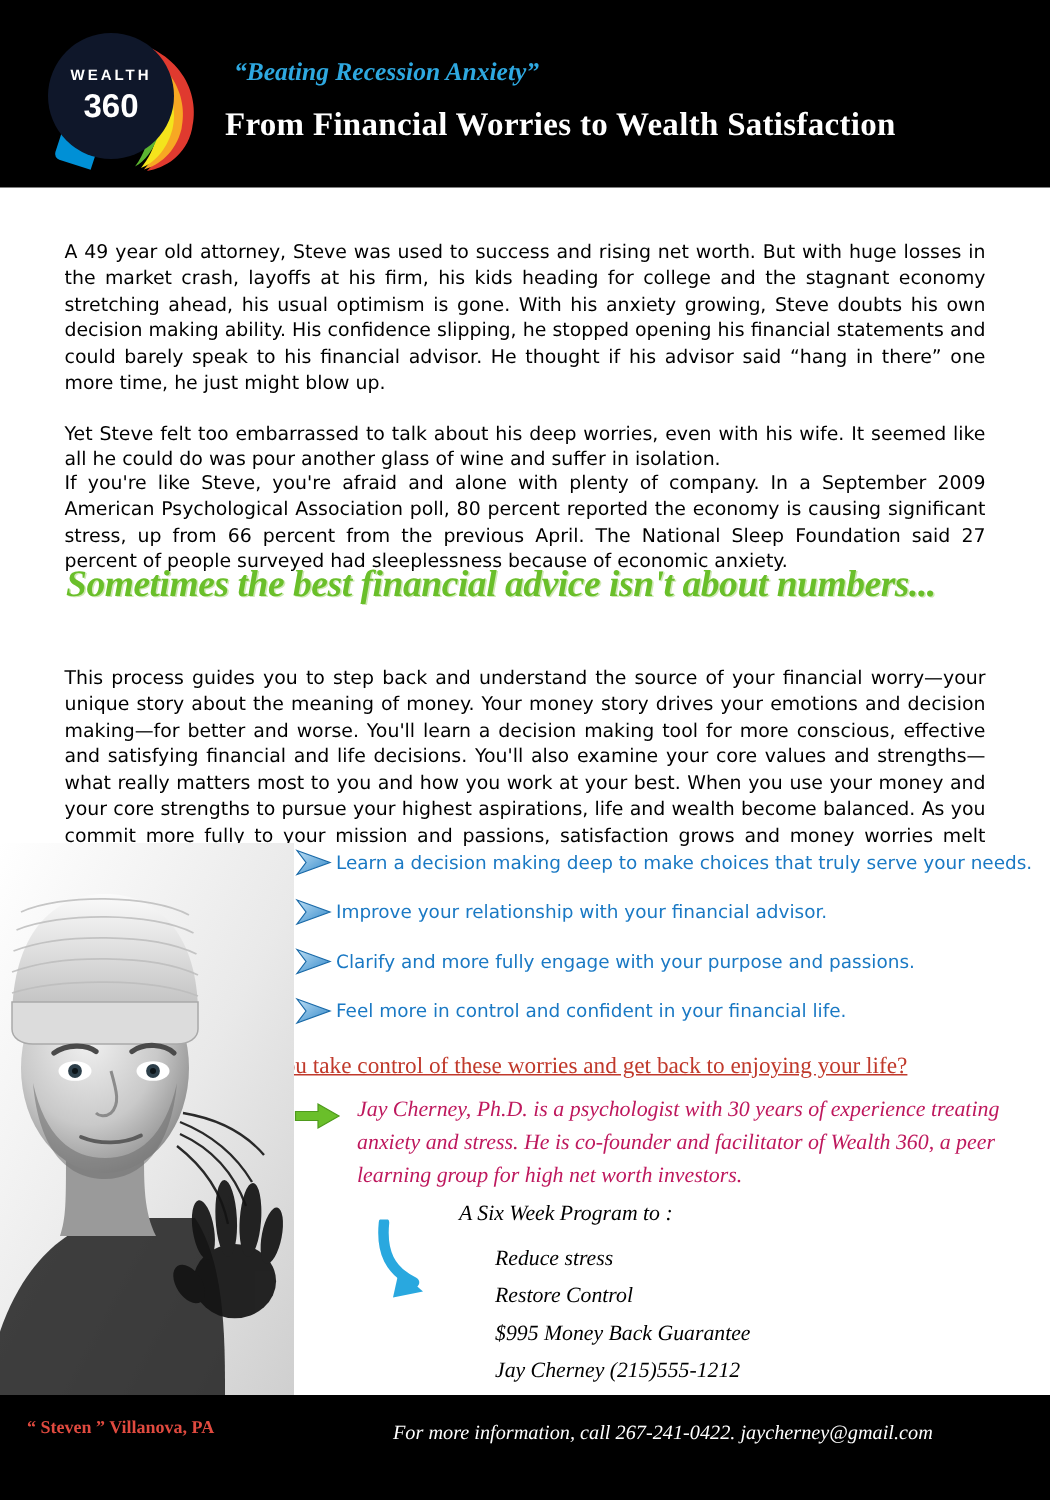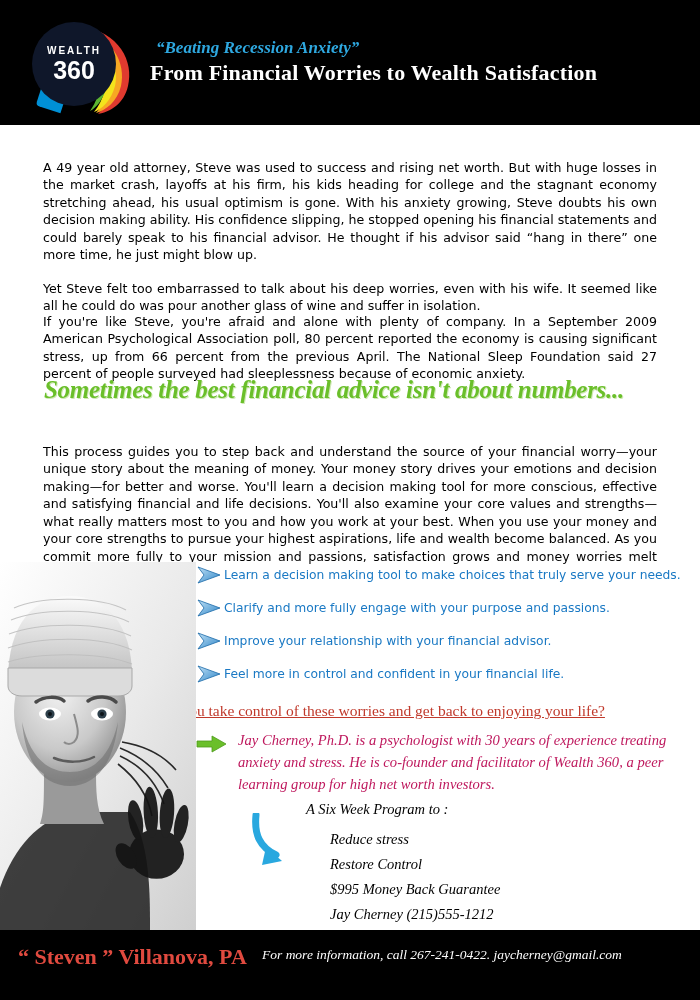--- a/index.html
+++ b/index.html
@@ -53,21 +53,21 @@
   }
   .logo-circle .w {
     color: #ffffff;
     font-size: 10px;
     letter-spacing: 2px;
     font-weight: bold;
     line-height: 12px;
   }
   .logo-circle .n {
     color: #ffffff;
-    font-size: 25px;
+    font-size: 22px;
     font-weight: bold;
     line-height: 27px;
     letter-spacing: 0px;
   }
   .logo-drop {
     position: absolute;
     left: 12px;
     top: 66px;
     width: 26px;
     height: 32px;
@@ -81,21 +81,21 @@
     left: 150px;
     top: 38px;
     width: 535px;
   }
   .header-sub {
     color: #2ea8e0;
     font-family: "Liberation Serif", serif;
     font-weight: bold;
     font-size: 17px;
     font-style: italic;
-    margin: 0 0 2px 6px;
+    margin: 0 0 12px 6px;
   }
   .header-main {
     color: #ffffff;
     font-family: "Liberation Serif", serif;
     font-weight: bold;
     font-size: 22px;
     margin: 0;
     letter-spacing: 0.2px;
   }
 
@@ -245,21 +245,21 @@
     width: 700px;
     height: 70px;
     background: #000;
   }
   .footer-left {
     position: absolute;
     left: 18px;
     top: 14px;
     color: #e04a3f;
     font-family: "Liberation Serif", serif;
-    font-size: 22px;
+    font-size: 12px;
     font-weight: bold;
   }
   .footer-right {
     position: absolute;
     left: 262px;
     top: 17px;
     color: #ffffff;
     font-family: "Liberation Serif", serif;
     font-style: italic;
     font-size: 13.5px;
@@ -303,33 +303,33 @@
     <div class="bullet-row">
       <svg class="bullet-arrow" viewBox="0 0 28 20">
         <defs>
             <linearGradient id="bg1" x1="0" y1="0" x2="1" y2="1">
           <stop offset="0%" stop-color="#bfe0f5"></stop>
               <stop offset="100%" stop-color="#2f86c8"></stop>
         </linearGradient>
           </defs>
         <path d="M2,2 L24,10 L2,18 L8,10 Z" fill="url(#bg1)" stroke="#1a6aa8" stroke-width="0.8"></path>
       </svg>
-      <div class="bullet-text">Learn a decision making tool to make choices that truly serve your needs.</div>
+      <div class="bullet-text">Learn a decision making deep to make choices that truly serve your needs.</div>
+    </div>
+    <div class="bullet-row">
+      <svg class="bullet-arrow" viewBox="0 0 28 20">
+        <path d="M2,2 L24,10 L2,18 L8,10 Z" fill="url(#bg1)" stroke="#1a6aa8" stroke-width="0.8"></path>
+      </svg>
+      <div class="bullet-text">Improve your relationship with your financial advisor.</div>
     </div>
     <div class="bullet-row">
       <svg class="bullet-arrow" viewBox="0 0 28 20">
         <path d="M2,2 L24,10 L2,18 L8,10 Z" fill="url(#bg1)" stroke="#1a6aa8" stroke-width="0.8"></path>
       </svg>
       <div class="bullet-text">Clarify and more fully engage with your purpose and passions.</div>
-    </div>
-    <div class="bullet-row">
-      <svg class="bullet-arrow" viewBox="0 0 28 20">
-        <path d="M2,2 L24,10 L2,18 L8,10 Z" fill="url(#bg1)" stroke="#1a6aa8" stroke-width="0.8"></path>
-      </svg>
-      <div class="bullet-text">Improve your relationship with your financial advisor.</div>
     </div>
     <div class="bullet-row">
       <svg class="bullet-arrow" viewBox="0 0 28 20">
         <path d="M2,2 L24,10 L2,18 L8,10 Z" fill="url(#bg1)" stroke="#1a6aa8" stroke-width="0.8"></path>
       </svg>
       <div class="bullet-text">Feel more in control and confident in your financial life.</div>
     </div>
   </div>
 
   <div class="question">How can you take control of these worries and get back to enjoying your life?</div>

